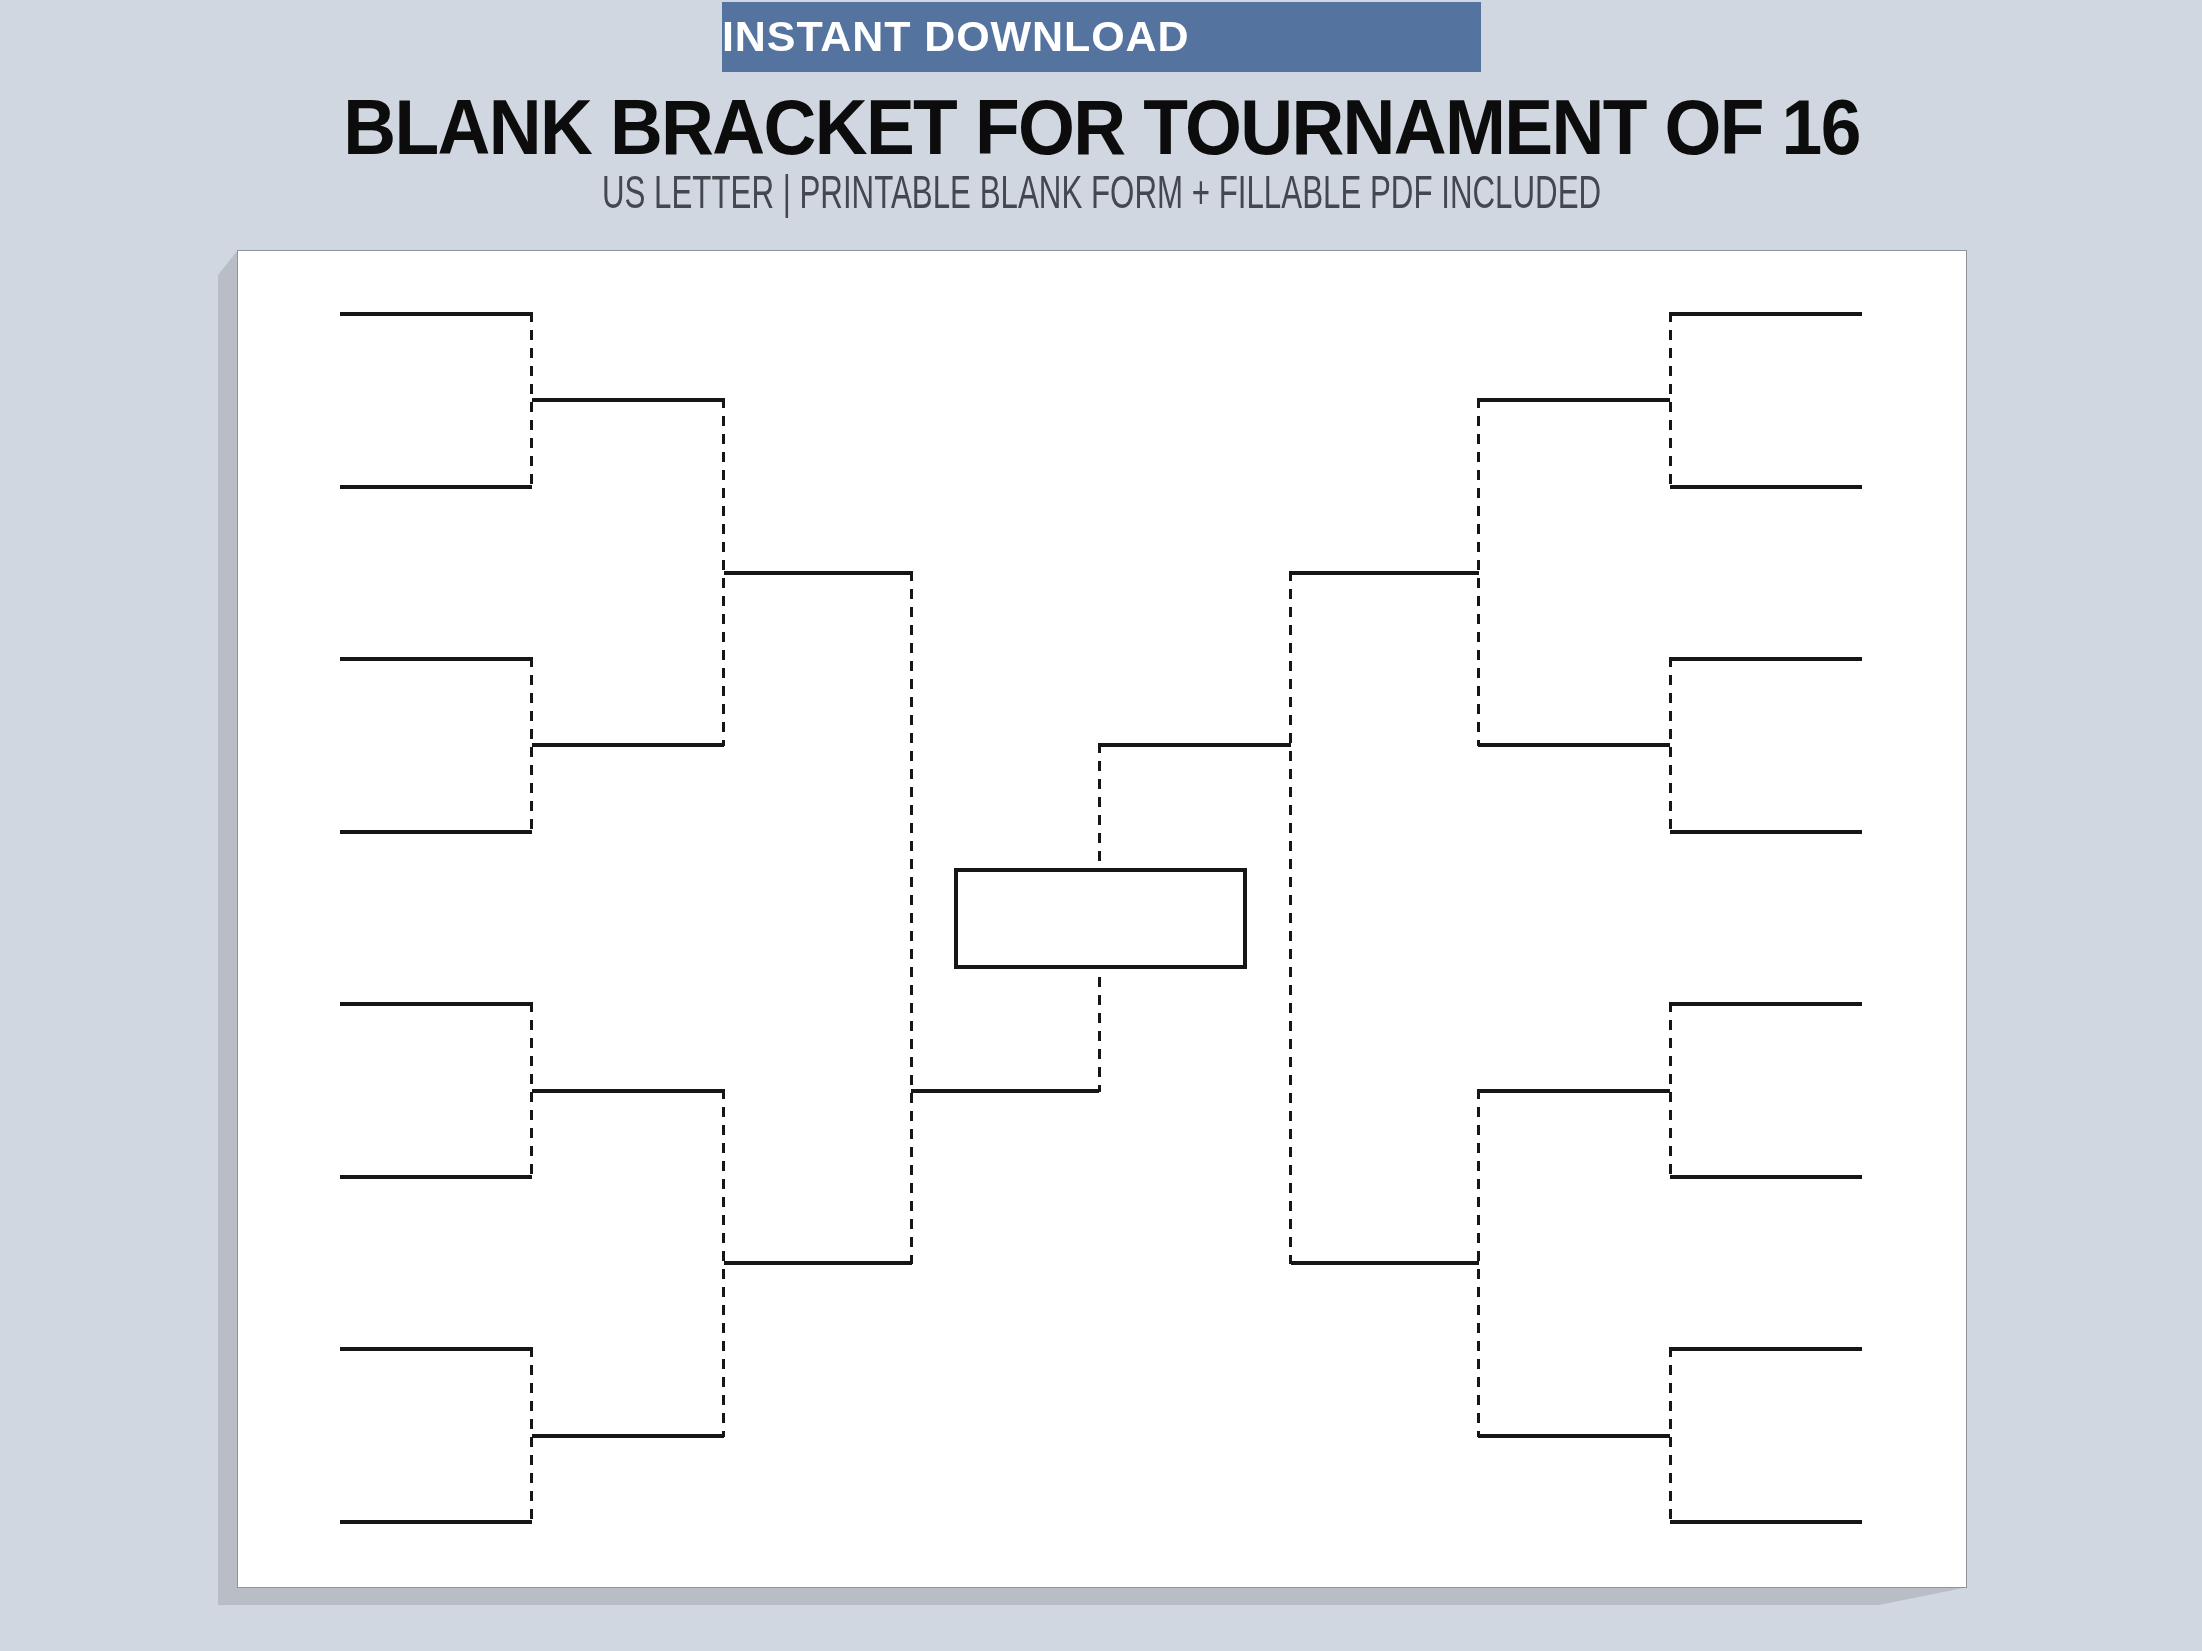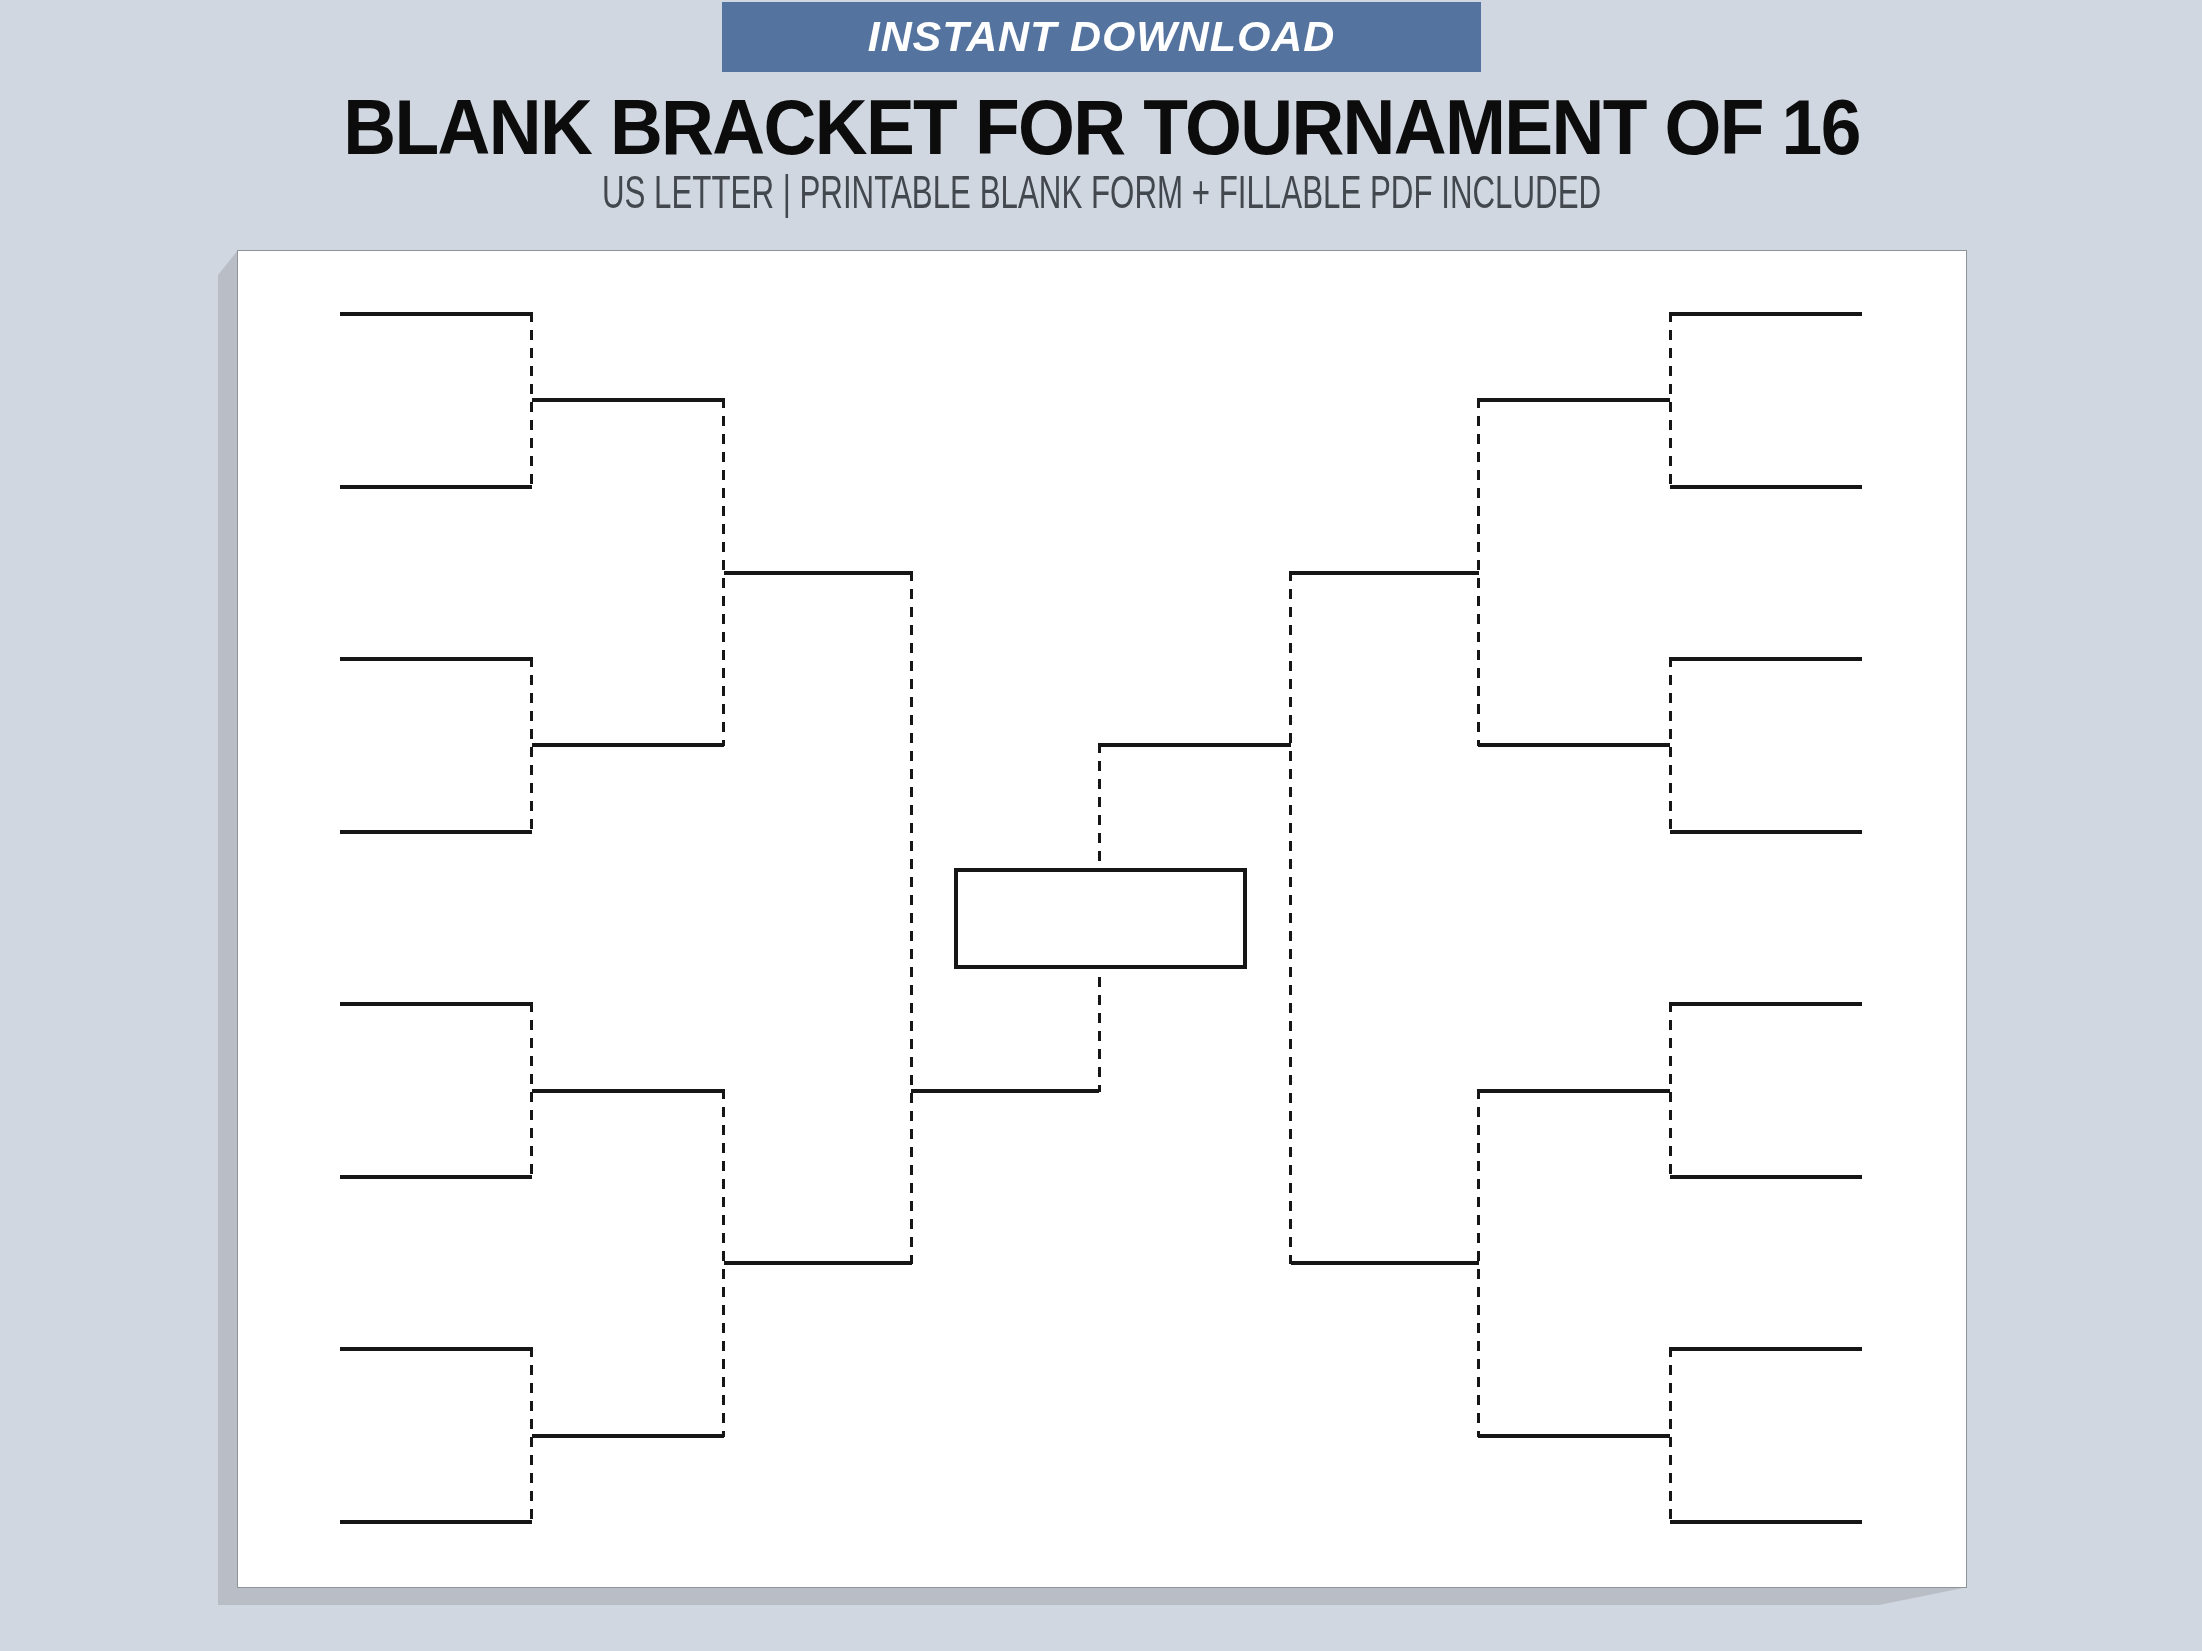--- a/index.html
+++ b/index.html
@@ -8,21 +8,21 @@
     background:var(--bg,#d1d7e1);
     font-family:"Liberation Sans","DejaVu Sans",sans-serif;
     position:relative;
   }
   #stage{position:absolute;inset:0;width:2203px;height:1652px;}
 
   
   .banner{
     position:absolute;left:722px;top:1.7px;width:759px;height:70px;
     background:var(--banner,#54739e);
-    display:flex;align-items:center;justify-content:center;font-style:italic;
+    display:flex;align-items:center;
   }
   .banner span{
     color:var(--banner-text,#ffffff);
     font-size:43px;font-weight:700;letter-spacing:0.9px;white-space:nowrap;
   }
   .title{
     position:absolute;left:0;right:0;top:89px;margin:0;
     text-align:center;font-size:77px;line-height:77px;font-weight:700;
     letter-spacing:-1.7px;color:#0c0c0c;white-space:nowrap;
     transform:scaleX(0.95);transform-origin:50% 50%;

